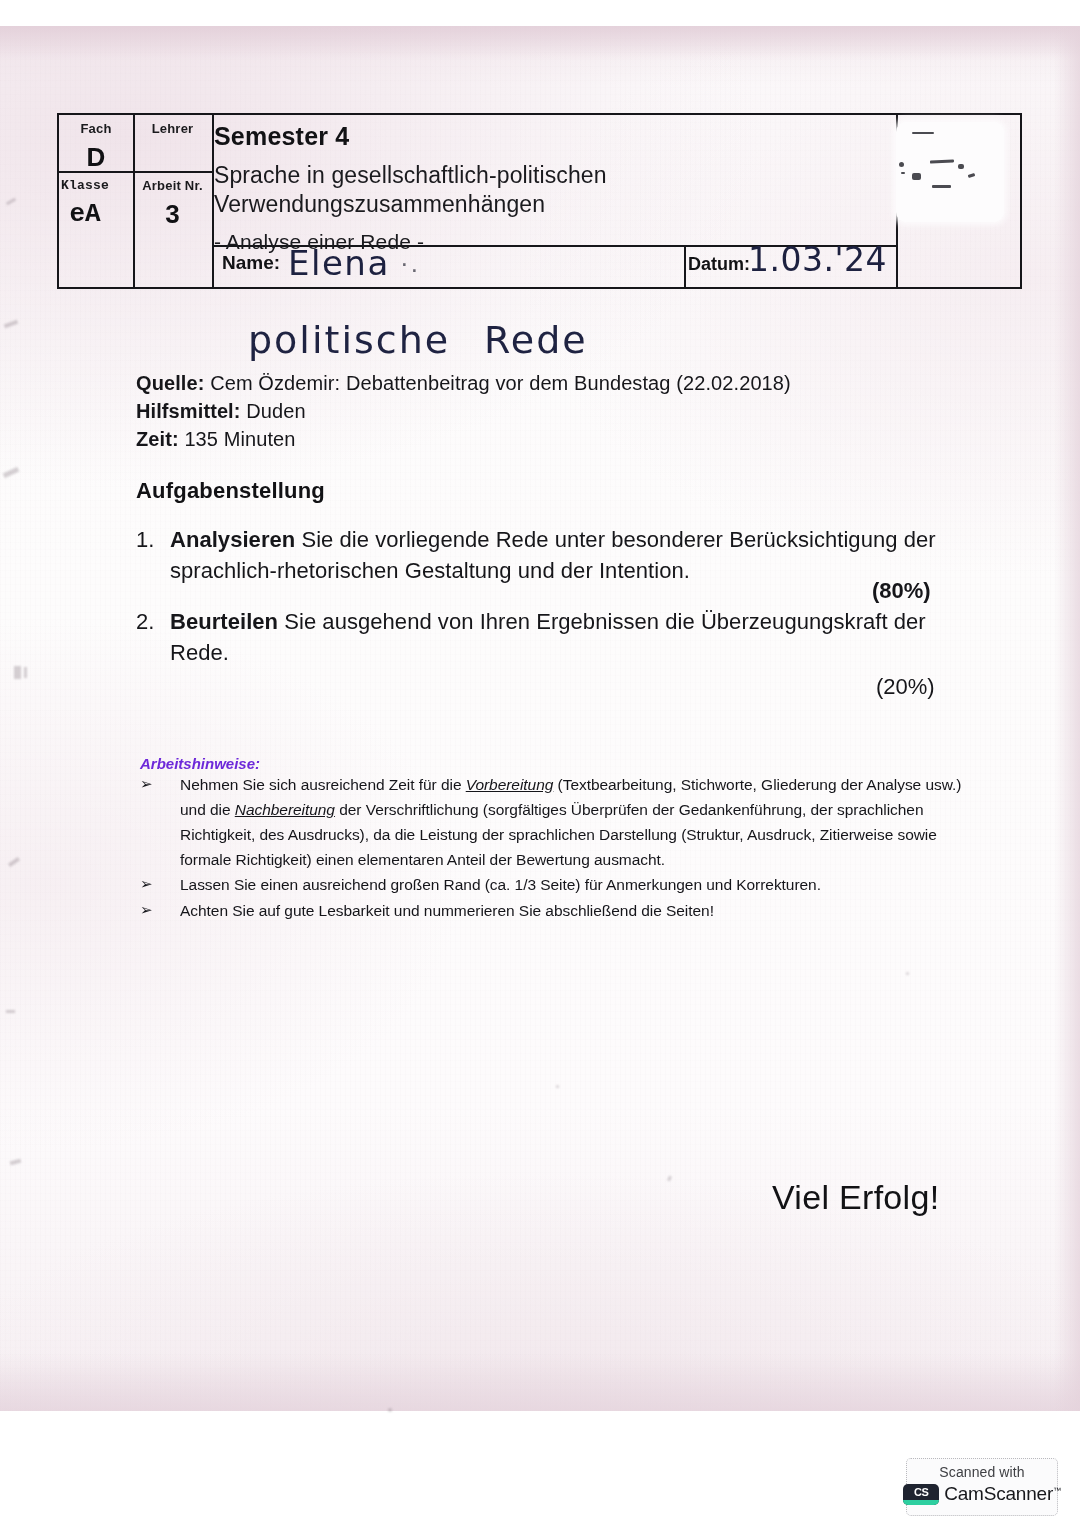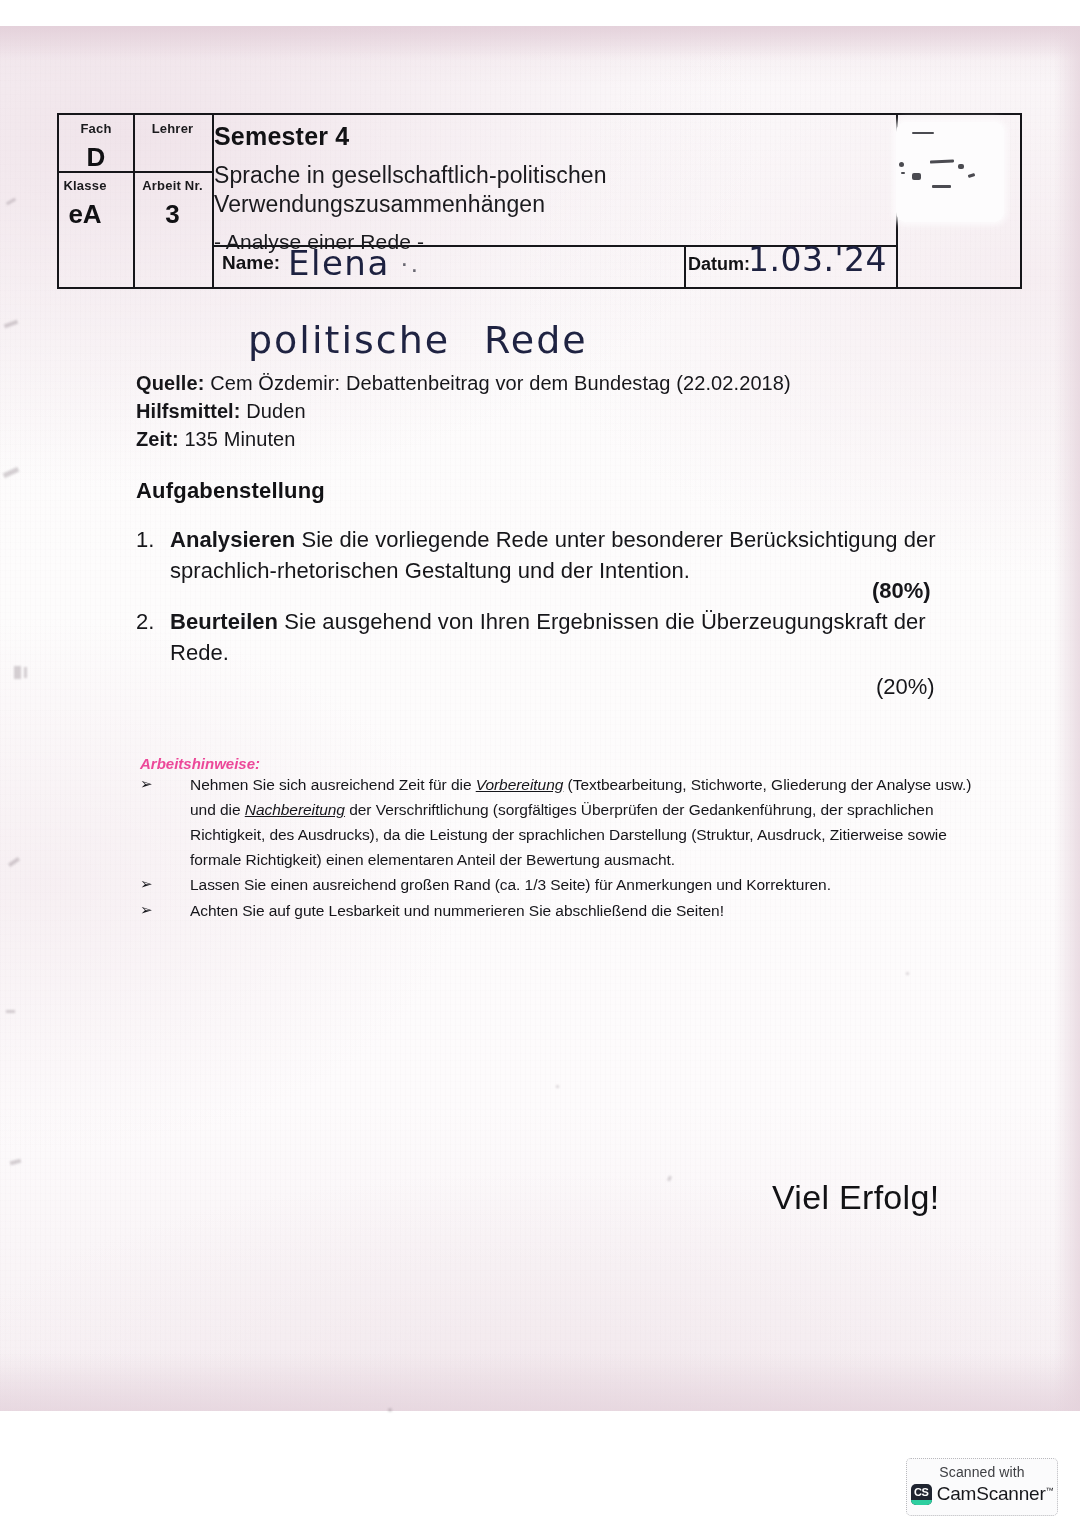--- a/index.html
+++ b/index.html
@@ -284,40 +284,40 @@
   .pct-2 { left: 876px; top: 674px; }
 
   
   .notes-title {
     position: absolute;
     left: 140px;
     top: 755px;
     font-size: 15px;
     font-weight: bold;
     font-style: italic;
-    color: #ec4899;
+    color: #6d28d9;
   }
   .note-row {
     position: absolute;
     left: 140px;
     font-size: 15.5px;
     color: #15151a;
     line-height: 1.62;
     letter-spacing: -0.05px;
   }
   .note-row .arrow {
     position: absolute;
     left: 0;
     top: 0;
     font-size: 15px;
     color: #15151a;
   }
   .note-row .note-body {
     display: block;
-    margin-left: 50px;
+    margin-left: 40px;
   }
   .note-1 { top: 772px; width: 840px; }
   .note-2 { top: 872px; width: 840px; }
   .note-3 { top: 898px; width: 840px; }
   .u { text-decoration: underline; font-style: italic; }
 
   
   .viel {
     position: absolute;
     left: 772px;
@@ -354,20 +354,21 @@
     margin-top: 3px;
   }
   .cam-logo {
     width: 21px;
     height: 21px;
     border-radius: 5px;
     background: #1f2430;
     position: relative;
     overflow: hidden;
     flex: none;
+    padding-left: 15px;
   }
   .cam-logo .teal {
     position: absolute;
     left: 0; right: 0; bottom: 0;
     height: 5px;
     background: #2ecfa0;
   }
   .cam-logo .cs {
     position: absolute;
     inset: 0;
@@ -429,21 +430,21 @@
     <div class="cell" style="left:0; top:7px; width:74px;">
       <div class="mini-label">Fach</div>
       <div class="mini-value">D</div>
     </div>
 
     <div class="cell" style="left:74px; top:7px; width:79px;">
       <div class="mini-label">Lehrer</div>
       <div class="mini-value"></div>
     </div>
 
-    <div class="cell" style="left:0; top:64px; width:52px;">
+    <div class="cell" style="left:0; top:64px; width:52px;font-family:Liberation Mono, monospace;">
       <div class="mini-label">Klasse</div>
       <div class="mini-value">eA</div>
     </div>
 
     <div class="cell" style="left:74px; top:64px; width:79px;">
       <div class="mini-label">Arbeit Nr.</div>
       <div class="mini-value">3</div>
     </div>
   </div>
 

